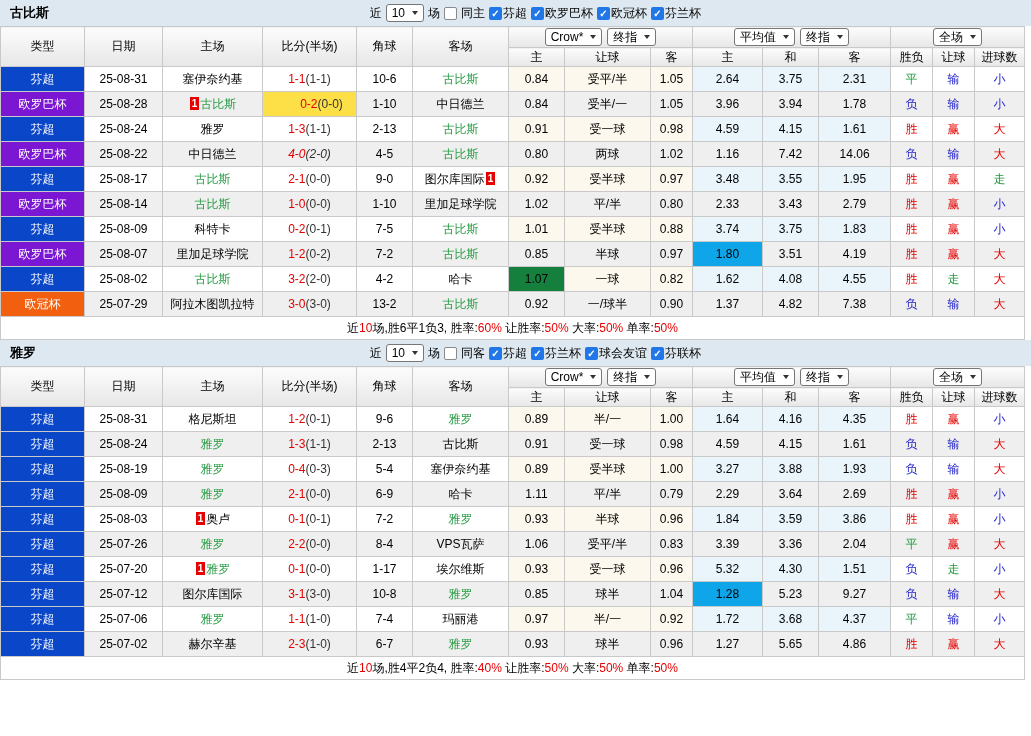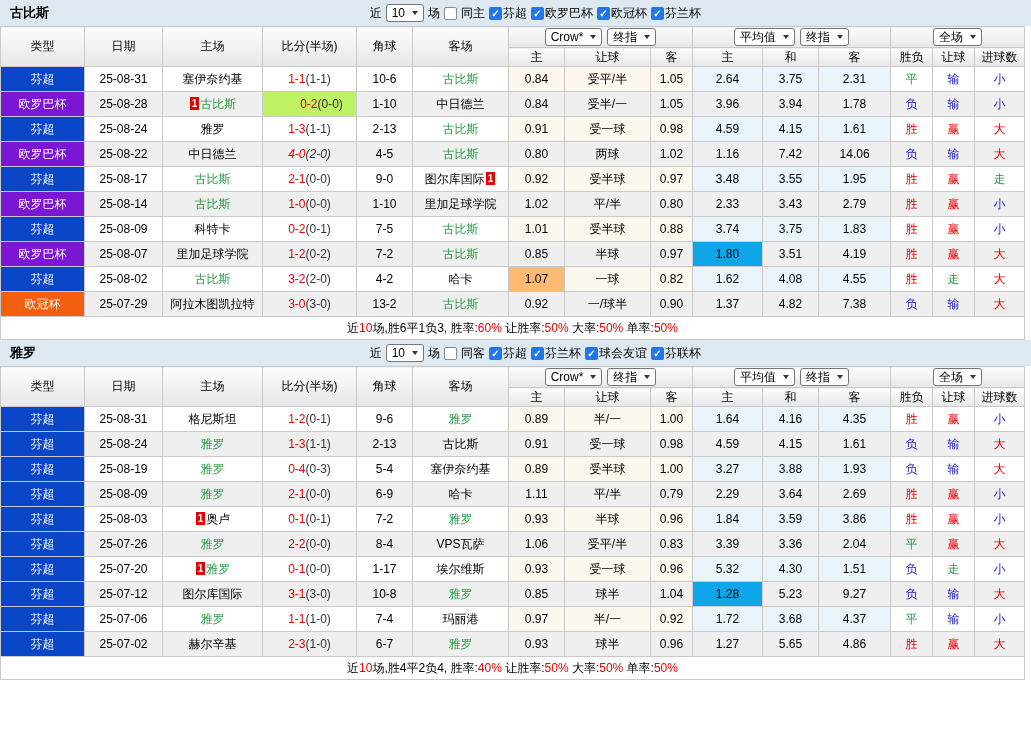--- a/index.html
+++ b/index.html
@@ -161,21 +161,21 @@
               <td style="background: rgb(233, 245, 251);">3.75</td>
               <td style="background: rgb(233, 245, 251);">2.31</td>
               <td style="color: rgb(31, 154, 61);">平</td>
               <td style="color: rgb(35, 35, 204);">输</td>
               <td style="color: rgb(35, 35, 204);">小</td>
             </tr>
             <tr>
               <td style="background: rgb(123, 22, 210); color: rgb(255, 255, 255);">欧罗巴杯</td>
               <td style="background: rgb(239, 239, 239);">25-08-28</td>
               <td style="background: rgb(239, 239, 239);"><span class="card">1</span><span style="color: rgb(42, 157, 70);">古比斯</span></td>
-              <td style="background: #bef264; padding-left: 24px;"><span style="color: rgb(230, 0, 0);">0-2</span><span class="score-ht">(0-0)</span></td>
+              <td style="background: #fde047; padding-left: 24px;"><span style="color: rgb(230, 0, 0);">0-2</span><span class="score-ht">(0-0)</span></td>
               <td style="background: rgb(239, 239, 239);">1-10</td>
               <td style="background: rgb(239, 239, 239);"><span>中日德兰</span></td>
               <td style="background: rgb(239, 239, 239);">0.84</td>
               <td style="background: rgb(239, 239, 239);">受半/一</td>
               <td style="background: rgb(239, 239, 239);">1.05</td>
               <td style="background: rgb(239, 239, 239);">3.96</td>
               <td style="background: rgb(239, 239, 239);">3.94</td>
               <td style="background: rgb(239, 239, 239);">1.78</td>
               <td style="color: rgb(35, 35, 204); background: rgb(239, 239, 239);">负</td>
               <td style="color: rgb(35, 35, 204); background: rgb(239, 239, 239);">输</td>
@@ -283,21 +283,21 @@
               <td style="color: rgb(230, 0, 0); background: rgb(239, 239, 239);">赢</td>
               <td style="color: rgb(230, 0, 0); background: rgb(239, 239, 239);">大</td>
             </tr>
             <tr>
               <td style="background: rgb(10, 70, 200); color: rgb(255, 255, 255);">芬超</td>
               <td>25-08-02</td>
               <td><span style="color: rgb(42, 157, 70);">古比斯</span></td>
               <td><span style="color: rgb(230, 0, 0);">3-2</span><span class="score-ht">(2-0)</span></td>
               <td>4-2</td>
               <td><span>哈卡</span></td>
-              <td style="background: #fdba74;">1.07</td>
+              <td style="background: #15803d;">1.07</td>
               <td style="background: rgb(253, 248, 238);">一球</td>
               <td style="background: rgb(253, 248, 238);">0.82</td>
               <td style="background: rgb(233, 245, 251);">1.62</td>
               <td style="background: rgb(233, 245, 251);">4.08</td>
               <td style="background: rgb(233, 245, 251);">4.55</td>
               <td style="color: rgb(230, 0, 0);">胜</td>
               <td style="color: rgb(31, 154, 61);">走</td>
               <td style="color: rgb(230, 0, 0);">大</td>
             </tr>
             <tr>

